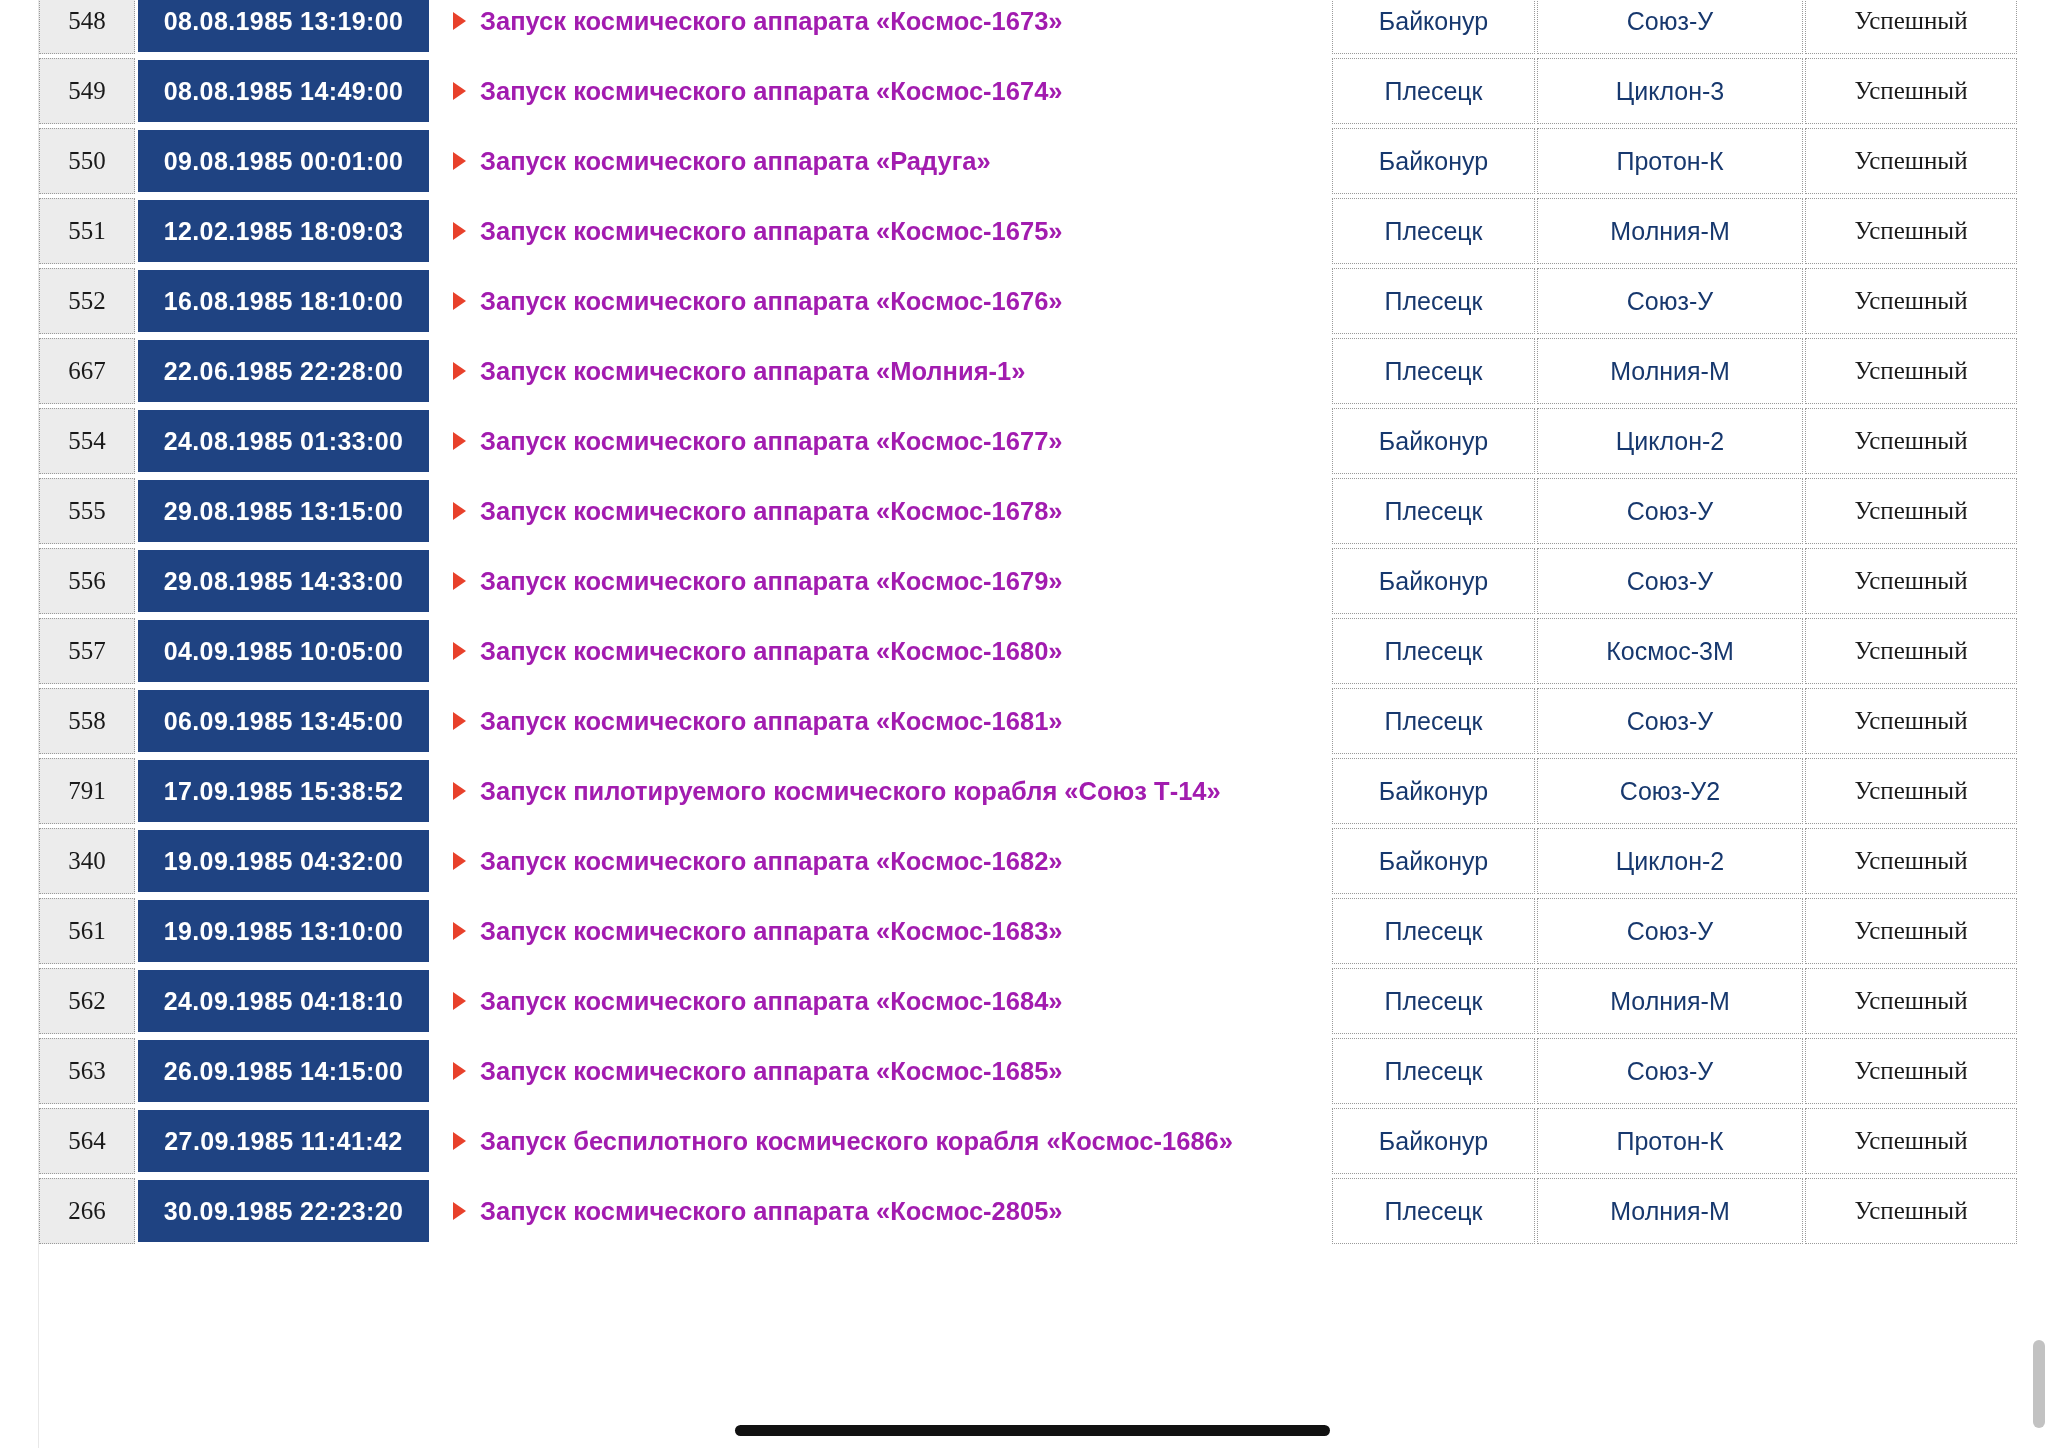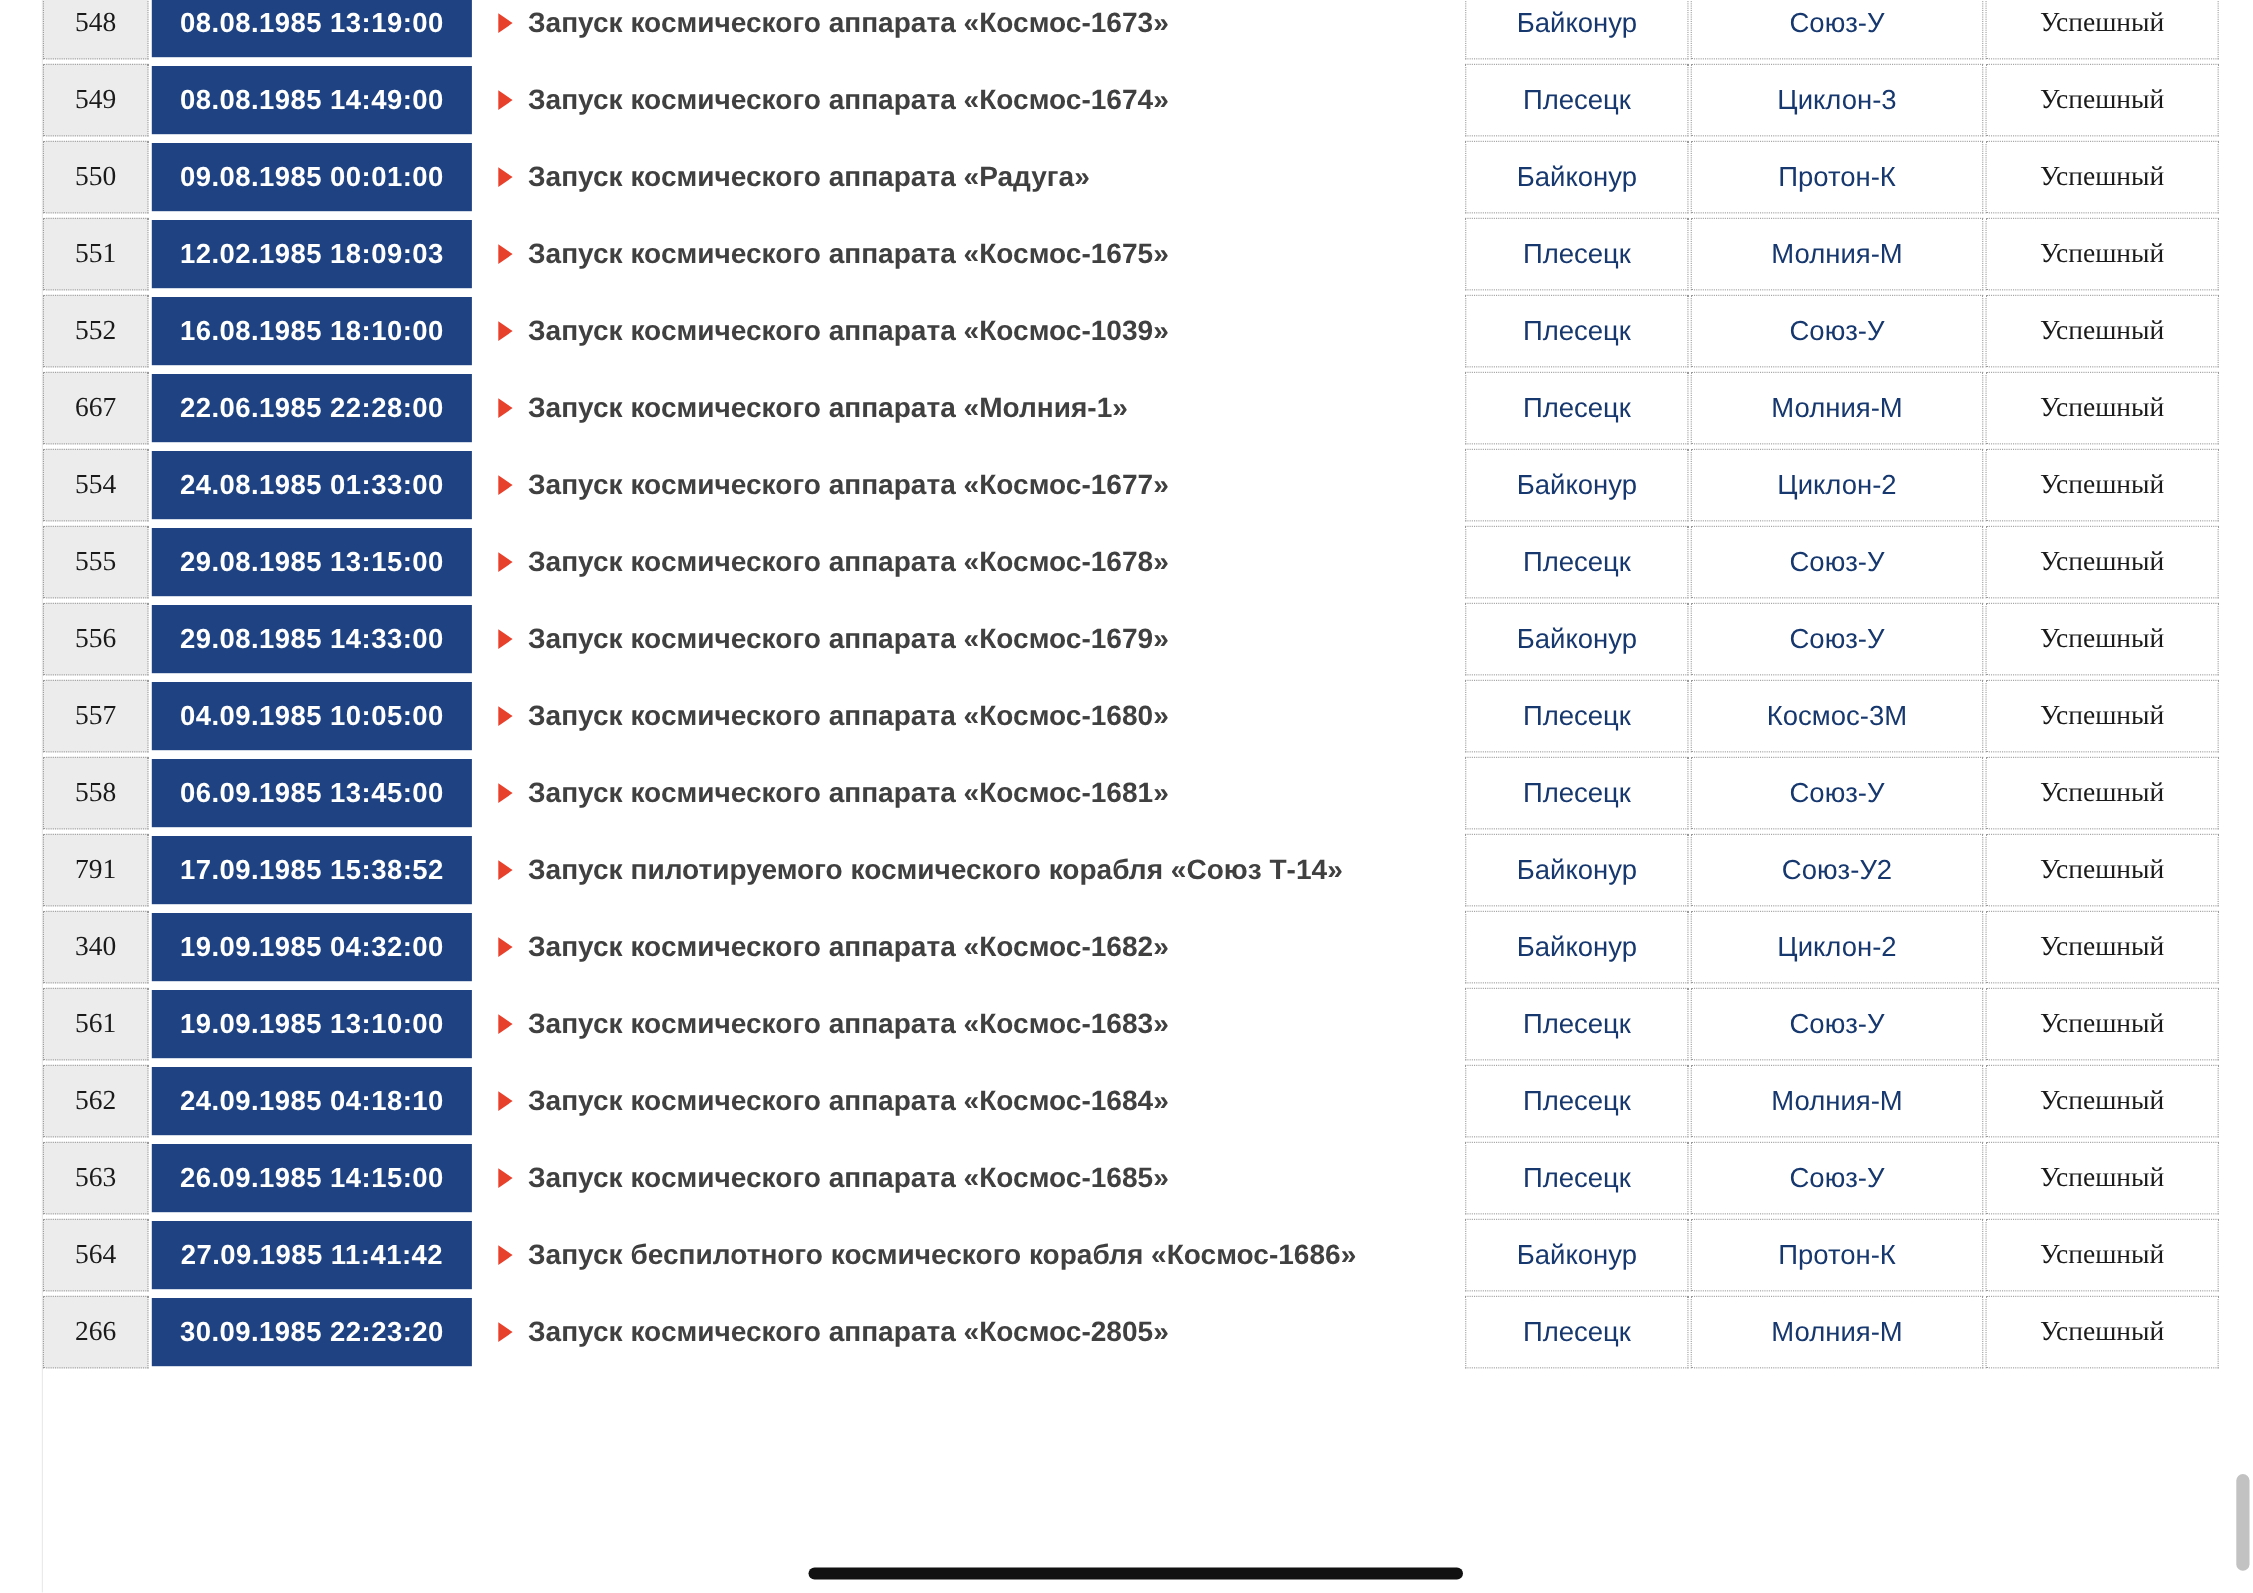--- a/index.html
+++ b/index.html
@@ -100,21 +100,21 @@
   }
   .tri-icon {
     width: 0;
     height: 0;
     border-left: 13px solid #e8412b;
     border-top: 9px solid transparent;
     border-bottom: 9px solid transparent;
     flex: 0 0 auto;
   }
   .event-text {
-    color: #404040;
+    color: #a21caf;
     font-size: 25.5px;
     font-weight: bold;
     font-family: "Liberation Sans", sans-serif;
     white-space: nowrap;
   }
 
   .cell-site, .cell-rocket {
     justify-content: center;
     color: #17386e;
     font-size: 25px;
@@ -270,21 +270,21 @@
             <div class="cell cell-num">552</div>
           </td>
           <td>
             <div class="cell-date-wrap">
               <div class="date-chip">16.08.1985 18:10:00</div>
             </div>
           </td>
           <td class="sep-left">
             <div class="cell-event">
               <span class="tri-icon"></span>
-              <span class="event-text">Запуск космического аппарата «Космос-1039»</span>
+              <span class="event-text">Запуск космического аппарата «Космос-1676»</span>
             </div>
           </td>
           <td>
             <div class="cell cell-site">Плесецк</div>
           </td>
           <td>
             <div class="cell cell-rocket">Союз-У</div>
           </td>
           <td>
             <div class="cell cell-status">Успешный</div>

